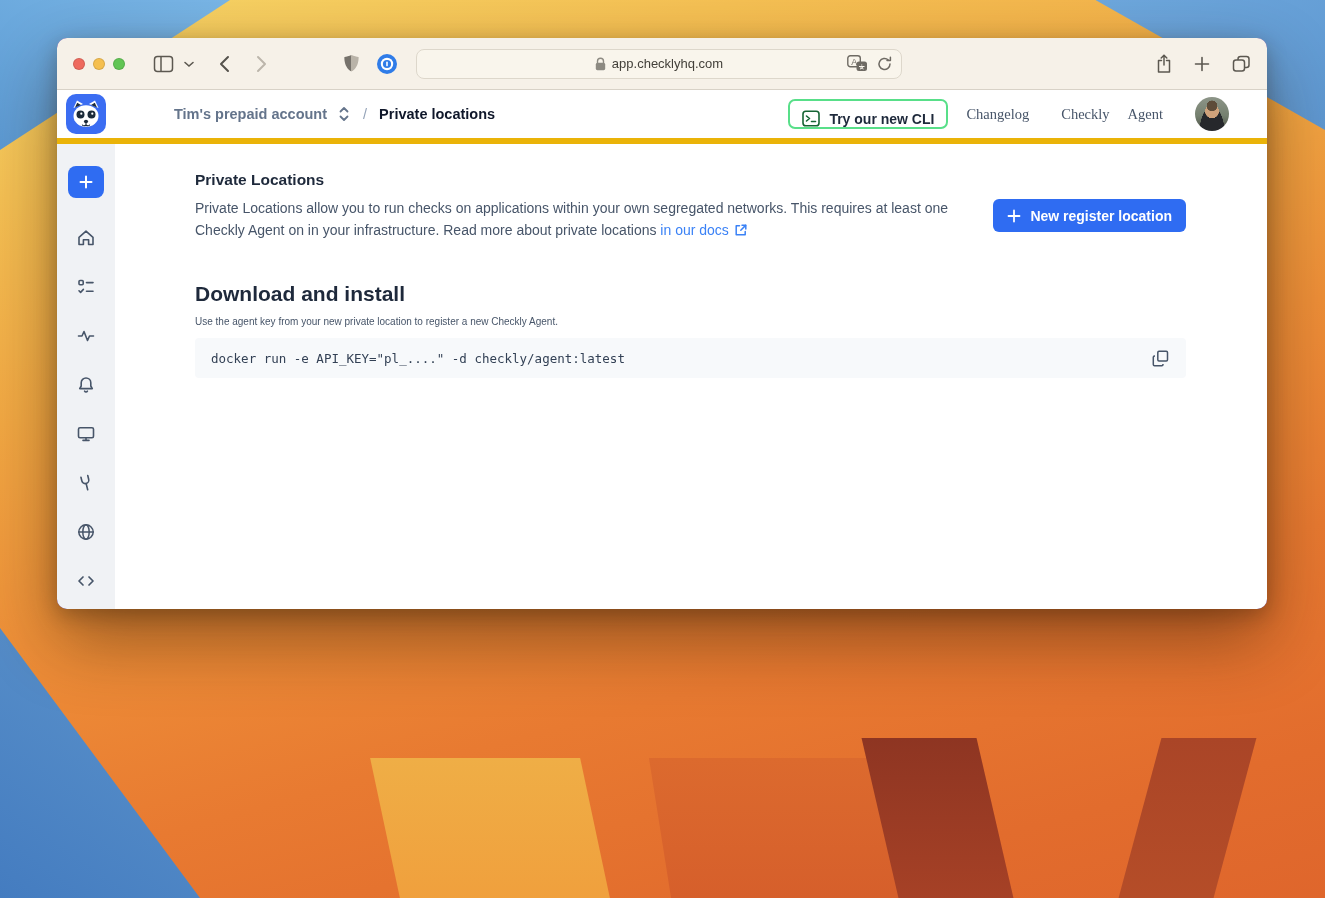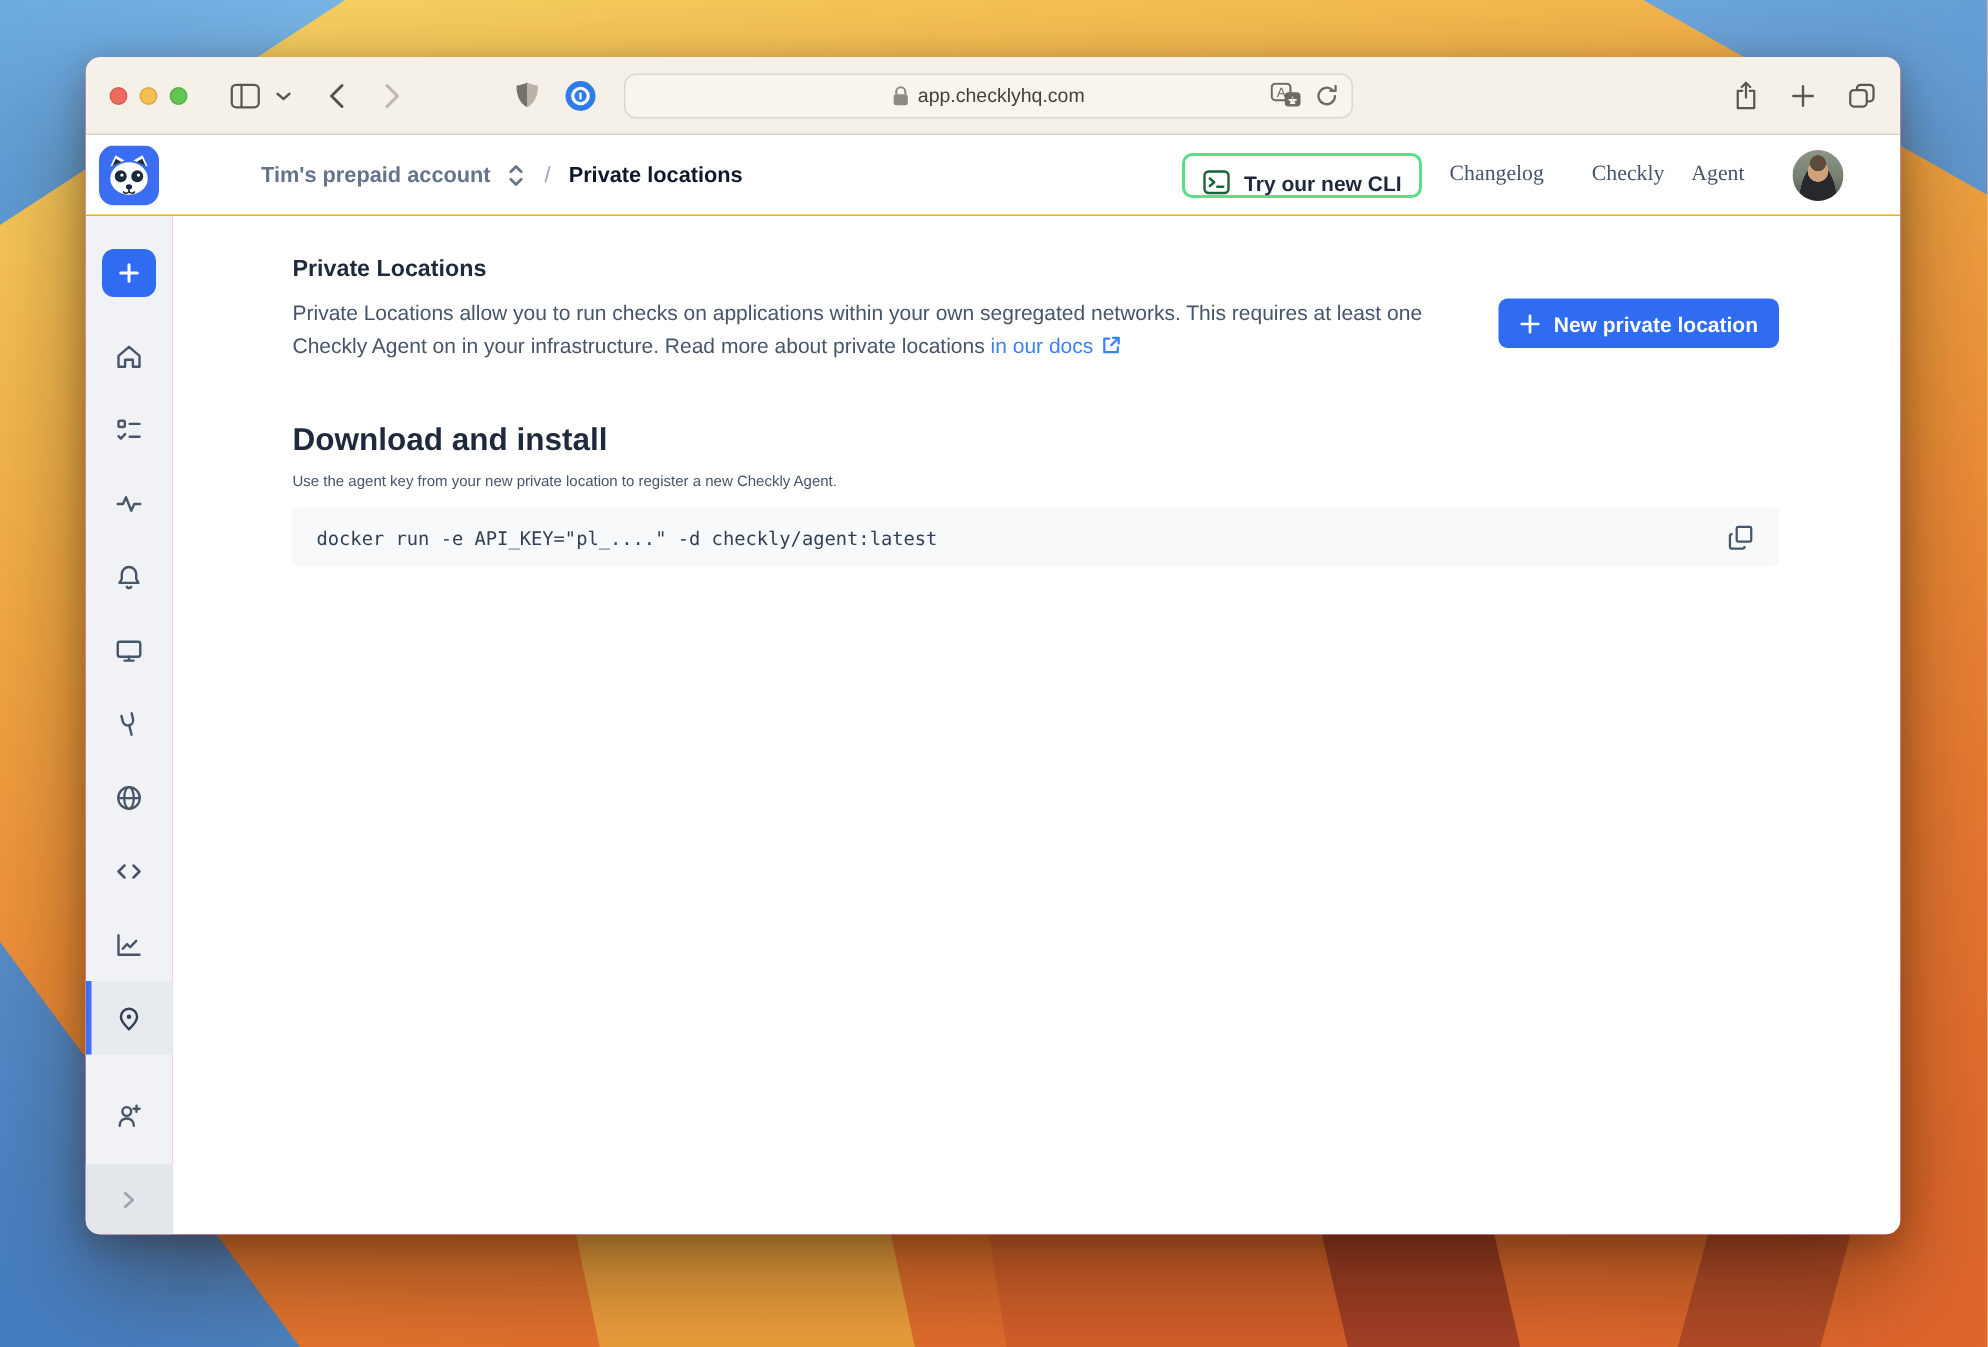--- a/index.html
+++ b/index.html
@@ -12,40 +12,40 @@
   .wp { position:absolute; z-index:1; }
   .wp-blue-tl { top:0; left:0; width:230px; height:150px; background:linear-gradient(205deg,#79b6e6,#5c9ad3); clip-path:polygon(0 0,100% 0,0 100%); }
   .wp-blue-tr { top:0; right:0; width:270px; height:130px; background:linear-gradient(150deg,#6fa9de,#5e97d0); clip-path:polygon(15% 0,100% 0,100% 100%); }
   .wp-blue-bl { bottom:0; left:0; width:200px; height:270px; background:linear-gradient(215deg,#5e95cc,#447cc0); clip-path:polygon(0 0,100% 100%,0 100%); }
   .wp-band-light { bottom:0; left:385px; width:210px; height:140px; background:linear-gradient(180deg,#efae46,#f0a03d); transform:skewX(12deg); }
   .wp-band-deep { bottom:0; left:660px; width:250px; height:140px; background:linear-gradient(180deg,#dc6a2e,#d65f2b); transform:skewX(9deg); }
   .wp-v1 { bottom:0; left:880px; width:115px; height:160px; background:linear-gradient(180deg,#8e3522,#a64126); transform:skewX(13deg); }
   .wp-v2 { bottom:0; left:1140px; width:95px; height:160px; background:linear-gradient(180deg,#aa4527,#b54d28); transform:skewX(-15deg); }
 
   
-  .window { position:absolute; left:57px; top:38px; width:1210px; height:785px; z-index:10;
-    border-radius:10px; overflow:hidden; background:#ec4899;
+  .window { position:absolute; left:57px; top:38px; width:1210px; height:571px; z-index:10;
+    border-radius:10px; overflow:hidden; background:#4c1d95;
     box-shadow:0 30px 70px rgba(40,20,5,.45), 0 6px 20px rgba(40,20,5,.28); }
 
   
   .toolbar { height:52px; background:#f6f1e8; border-bottom:1px solid #d8d2c7;
     display:flex; align-items:center; padding:0 16px; position:relative; }
   .traffic { display:flex; gap:8px; margin-right:28px; }
   .tl { width:12px; height:12px; border-radius:50%; border:.5px solid rgba(0,0,0,.12); }
   .tl-red { background:#ee6a5e; } .tl-yellow { background:#f5bf4f; } .tl-green { background:#61c554; }
   .tb-ico { display:flex; align-items:center; justify-content:center; color:#5c5850; }
   .tb-group { display:flex; align-items:center; }
   .urlbar { margin-left:18px; width:486px; height:30px; background:#f9f5ec; border:1px solid #ddd7cb;
     border-radius:8px; display:flex; align-items:center; justify-content:center; position:relative; }
   .url-text { font-size:13px; color:#43403a; margin-left:6px; }
   .url-right { position:absolute; right:9px; top:0; height:100%; display:flex; align-items:center; gap:9px; }
   .tb-right { margin-left:auto; display:flex; align-items:center; gap:22px; }
 
   
-  .app-header { height:54px; background:#fff; border-bottom:1px solid #eab308;
+  .app-header { height:54px; background:#fff; border-bottom:6px solid #eab308;
     display:flex; align-items:center; padding:0 38px 0 9px; }
   .logo { width:40px; height:40px; flex:0 0 auto; }
   .crumbs { display:flex; align-items:center; margin-left:68px; }
   .crumb-account { font-size:14.5px; font-weight:bold; color:#64748b; }
   .crumb-sel { margin-left:10px; display:flex; }
   .crumb-sep { margin:0 12px; font-size:14.5px; color:#94a3b8; }
   .crumb-page { font-size:14.5px; font-weight:bold; color:#0f172a; }
   .hdr-right { margin-left:auto; display:flex; align-items:center; }
   .cli-btn { display:flex; align-items:flex-end; gap:9px; height:30px; padding:0 12px; background:#fff;
     border:2px solid #58df89; border-radius:7px; font-size:14px; font-weight:bold; color:#1e293b; cursor:pointer; }
@@ -353,21 +353,21 @@
           <a class="doc-link">in our docs</a><span class="ext-ico"><svg width="14" height="14" viewBox="0 0 14 14" fill="none" stroke="#3b82f6" stroke-width="1.5" stroke-linecap="round" stroke-linejoin="round">
                 <path d="M5.5 2.8 H2.2 V11.8 H11.2 V8.5"></path>
                 <path d="M8 2.2 H11.8 V6"></path>
                 <path d="M11.6 2.4 L6.8 7.2"></path>
               </svg></span>
         </p>
         <button class="new-btn">
           <svg width="14" height="14" viewBox="0 0 14 14" fill="none" stroke="#fff" stroke-width="1.8" stroke-linecap="round">
             <path d="M7 1.5 V12.5 M1.5 7 H12.5"></path>
           </svg>
-          <span>New private location</span>
+          <span>New register location</span>
         </button>
       </div>
 
       <div class="section-h">Download and install</div>
       <p class="section-p">Use the agent key from your new private location to register a new Checkly Agent.</p>
 
       <div class="codeblock">
         <span class="code-text">docker run -e API_KEY="pl_...." -d checkly/agent:latest</span>
         <button class="copy-btn">
           <svg width="19" height="19" viewBox="0 0 19 19" fill="none" stroke="#475569" stroke-width="1.5" stroke-linejoin="round">

